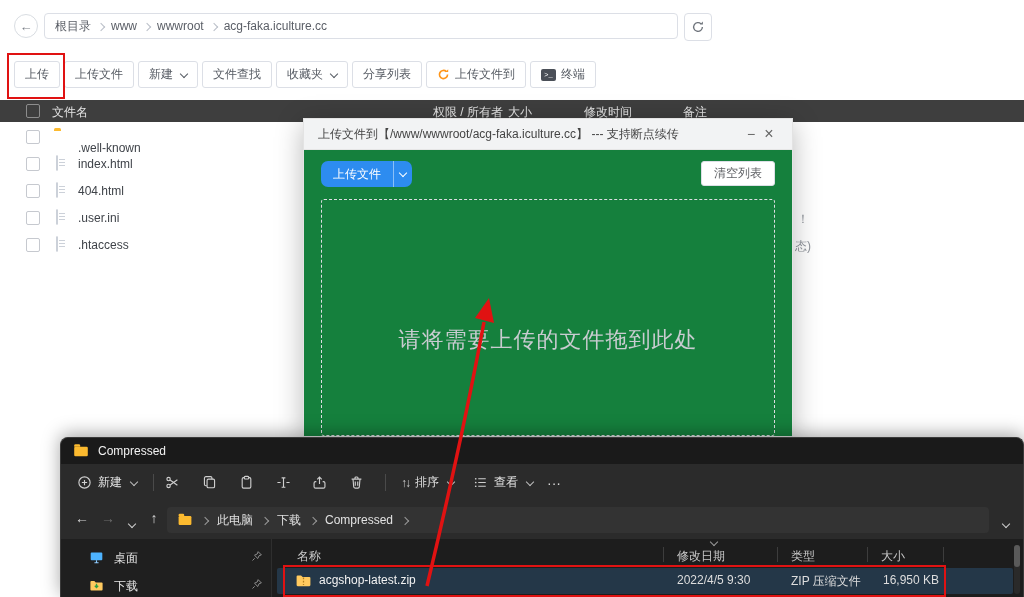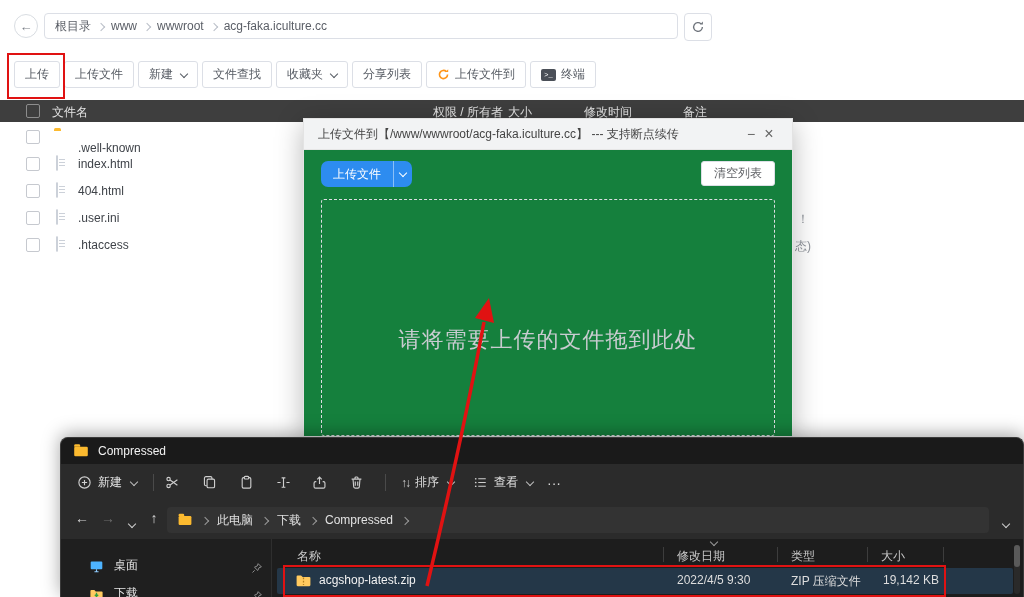--- a/index.html
+++ b/index.html
@@ -56,21 +56,21 @@
   .xp-title{height:26px;display:flex;align-items:center;gap:9px;padding-left:12px;background:#1a1a1a;border-radius:8px 8px 0 0}
   .xp-cmd{position:absolute;left:0;right:0;top:26px;height:37px;background:#2b2b2b;border-bottom:1px solid #1c1c1c}
   .cmd-item{position:absolute;top:0;height:37px;display:flex;align-items:center;gap:6px;color:#e4e4e4;font-size:12px;cursor:pointer}
   .div-v{position:absolute;top:10px;width:1px;height:17px;background:#4a4a4a}
   .xp-addr{position:absolute;left:0;right:0;top:63px;height:38px;background:#2b2b2b;border-bottom:1px solid #191919}
   .nav-glyph{position:absolute;top:9px;font-size:14px;color:#d6d6d6;width:18px;text-align:center;cursor:pointer}
   .addr-input{position:absolute;left:106px;right:34px;top:6px;height:26px;background:#333333;border-radius:4px;
               display:flex;align-items:center;gap:9px;padding:0 10px;color:#e2e2e2;font-size:12px}
   .xp-body{position:absolute;left:0;right:0;top:101px;bottom:0;background:#1d1d1d}
   .xp-side{position:absolute;left:0;top:0;bottom:0;width:210px;background:#1f1f1f;border-right:1px solid #2e2e2e}
-  .side-item{position:absolute;left:14px;right:8px;height:24px;display:flex;align-items:flex-end;gap:10px;
+  .side-item{position:absolute;left:14px;right:8px;height:24px;display:flex;align-items:flex-start;gap:10px;
              padding-left:14px;border-radius:4px;color:#e6e6e6;cursor:pointer}
   .xp-main{position:absolute;left:210px;right:0;top:0;bottom:0}
   .xp-col{position:absolute;top:9px;color:#c9c9c9;font-size:12px}
   .col-sep{position:absolute;top:8px;width:1px;height:15px;background:#3d3d3d}
   .sel-row{position:absolute;left:6px;width:736px;top:29px;height:26px;background:#243748;border-radius:2px}
   .row-text{position:absolute;top:34px;color:#dddddd;font-size:12px}
   .sbar{position:absolute;right:3px;top:6px;bottom:3px;width:6px;background:#2a2a2a;border-radius:3px}
   .sbar-thumb{position:absolute;left:0;top:0;width:6px;height:22px;background:#5a5a5a;border-radius:3px}
 
   
@@ -331,21 +331,21 @@
         <span class="col-sep" style="left:672px"></span>
 
         <div class="sel-row"></div>
         <svg class="abs" style="left:24px;top:33px" width="17" height="17" viewBox="0 0 16 16">
           <path fill="#ffca5f" d="M1.5 4.2a1 1 0 0 1 1-1h3.2L7.2 4.7h6.3a1 1 0 0 1 1 1v6.6a1 1 0 0 1-1 1H2.5a1 1 0 0 1-1-1z"></path>
           <path d="M8 5.2v7" stroke="#b5801f" stroke-width="1.2" stroke-dasharray="1.6 1.4" fill="none"></path>
         </svg>
         <span class="row-text" style="left:48px;color:#f2f2f2">acgshop-latest.zip</span>
         <span class="row-text" style="left:406px">2022/4/5 9:30</span>
         <span class="row-text" style="left:520px">ZIP 压缩文件</span>
-        <span class="row-text" style="left:564px;width:104px;text-align:right">19,142 KB</span>
+        <span class="row-text" style="left:564px;width:104px;text-align:right">16,950 KB</span>
 
         <div class="sbar">
             <div class="sbar-thumb"></div>
           </div>
       </div>
     </div>
   </div>
 
   <div class="abs red-box" style="left:7px;top:53px;width:54px;height:42px"></div>
   <div class="abs red-box" style="left:283px;top:565px;width:659px;height:28px"></div>

